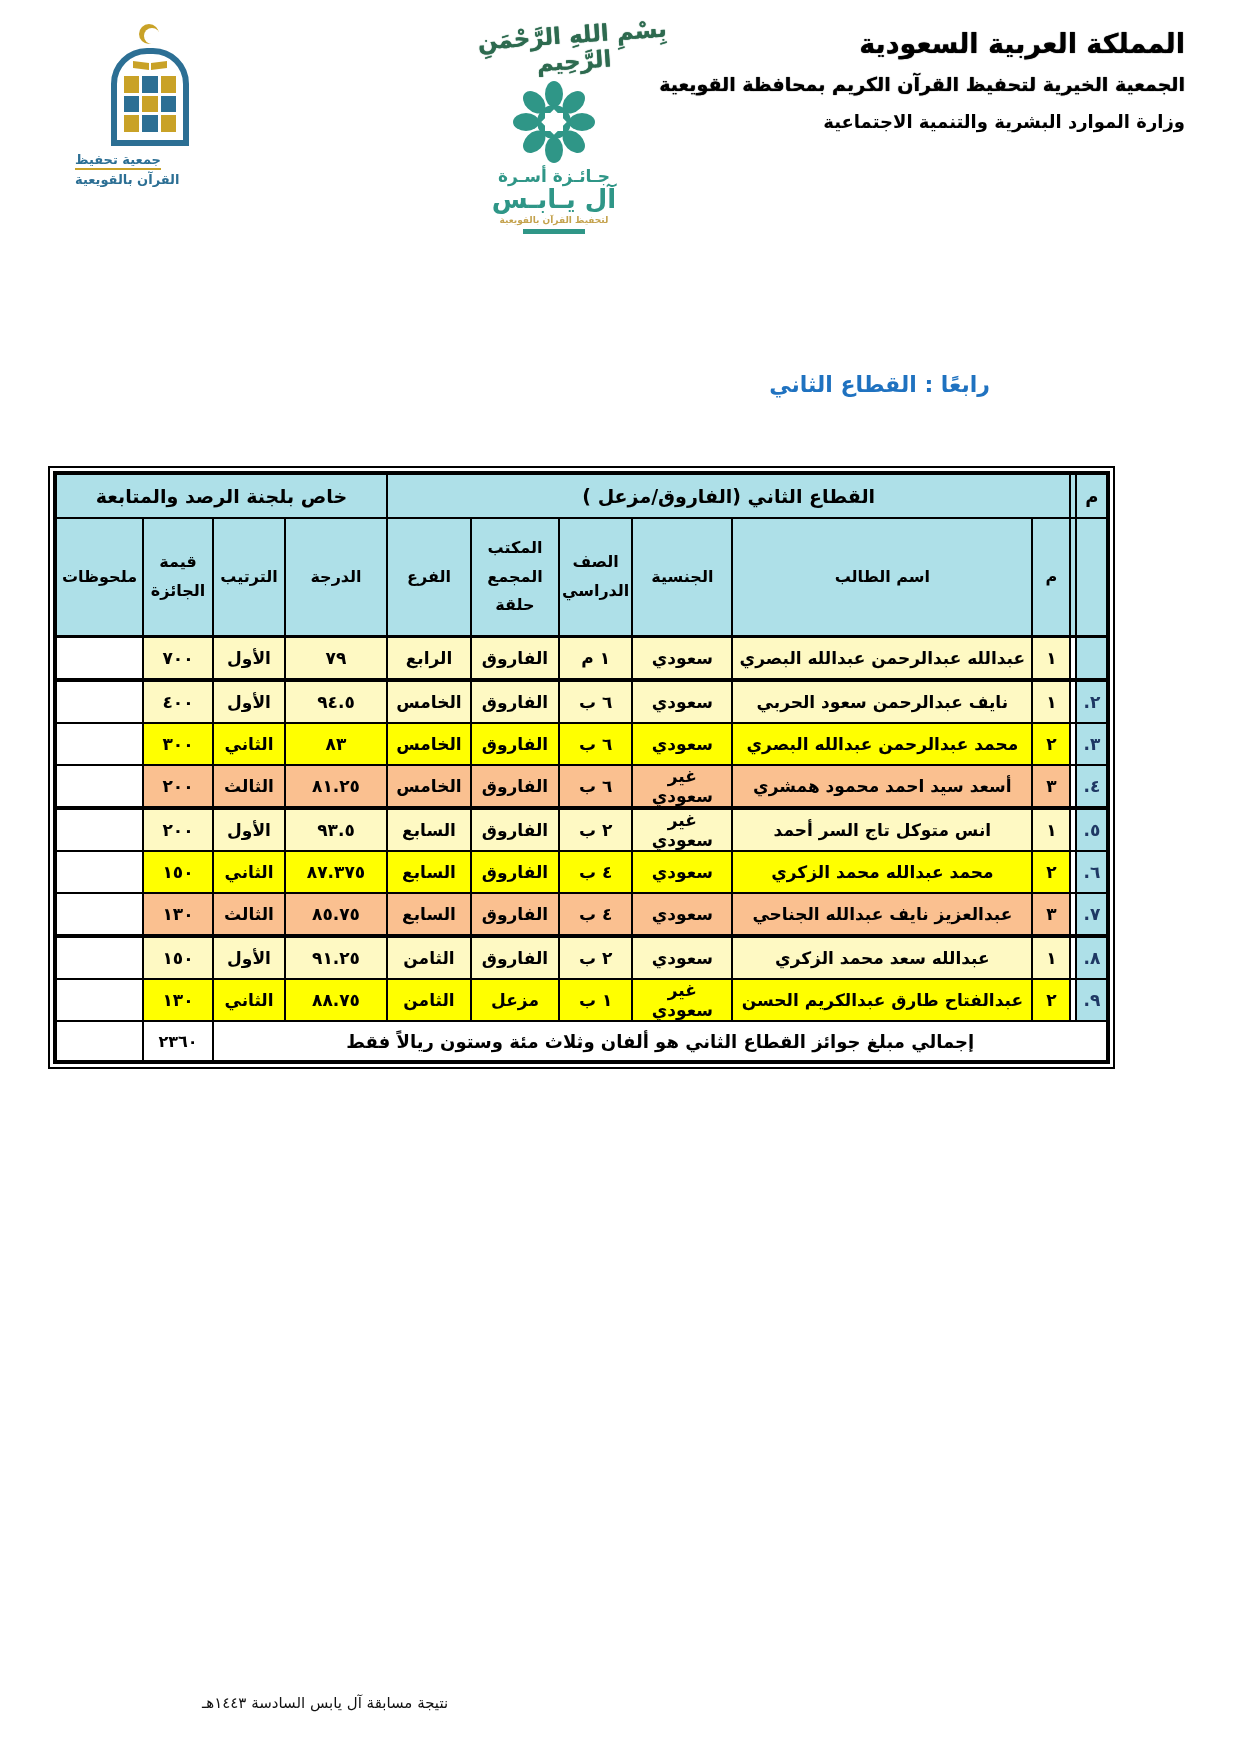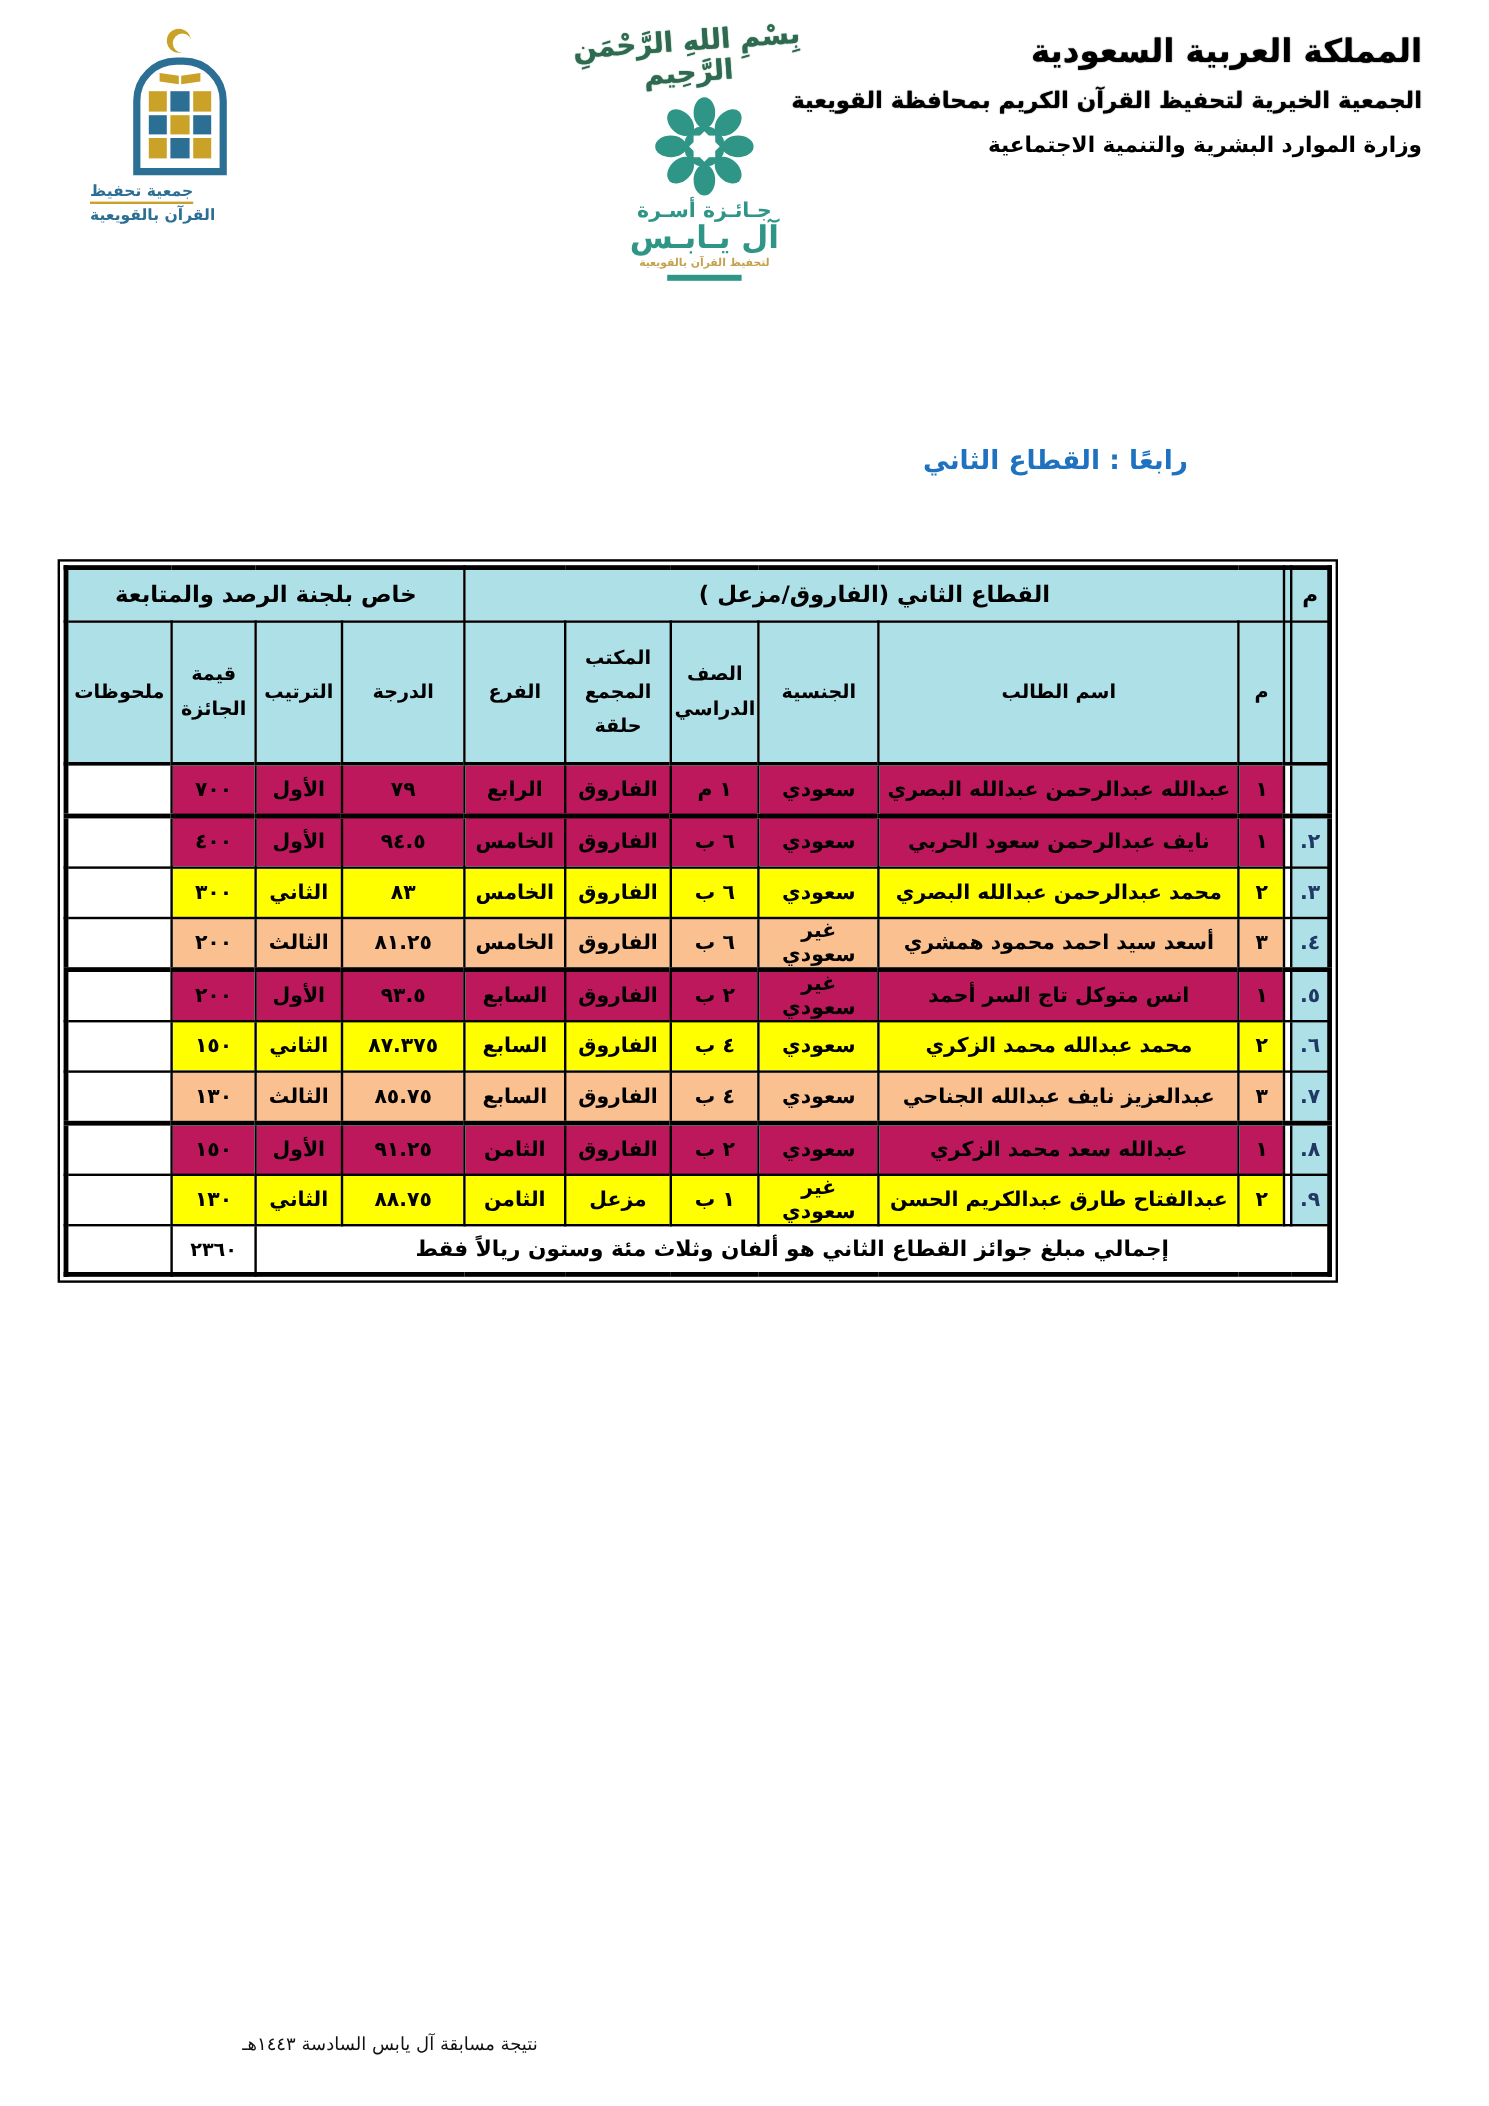--- a/index.html
+++ b/index.html
@@ -22,21 +22,21 @@
   .arch .grid b{display:block;}
   .gold{background:#C9A227;}  .blue{background:#2C6F94;}
   .logo-left .t1{margin-top:6px;color:#2C6F94;font-size:13px;font-weight:bold;
         display:inline-block;border-bottom:2px solid #C9A227;padding-bottom:1px;}
   .logo-left .t2{color:#2C6F94;font-size:13px;font-weight:bold;margin-top:2px;}
 
   .bismillah{position:absolute;top:22px;left:468px;width:210px;text-align:center;
         color:#2D6A4F;font-size:23px;font-weight:bold;transform:rotate(-4deg);
         text-shadow:0 0 1px #2D6A4F;}
 
-  .award-logo{position:absolute;top:78px;left:513px;width:148px;text-align:center;}
+  .award-logo{position:absolute;top:78px;left:480px;width:148px;text-align:center;}
   .award-logo .t1{color:#2F9687;font-size:17px;font-weight:bold;letter-spacing:2px;margin-top:2px;}
   .award-logo .t2{color:#2F9687;font-size:26px;font-weight:bold;letter-spacing:4px;line-height:1.05;}
   .award-logo .t3{color:#C4A24D;font-size:9px;font-weight:bold;margin-top:2px;}
   .award-logo .bar{width:62px;height:5px;background:#2F9687;margin:4px auto 0;}
 
   .header-right{position:absolute;top:28px;left:645px;width:540px;text-align:right;direction:rtl;}
   .hr-kingdom{font-size:27px;font-weight:bold;text-shadow:0 0 1px #000;}
   .hr-society{font-size:19px;font-weight:bold;margin-top:14px;text-shadow:0 0 1px #000;}
   .hr-ministry{font-size:18px;font-weight:bold;margin-top:16px;}
   .hr-license{font-size:18px;font-weight:bold;margin-top:28px;}
@@ -56,21 +56,21 @@
   tr.dr td{height:40px;font-size:17px;font-weight:bold;}
   tr.grp td{border-top:4px solid #000;}
   .c-ord{background:#AEE0E8;font-size:12px;font-weight:bold;color:#1F3864;}
   tr.h1 .c-ord{font-size:18px;color:#000;}
   .c-sp{background:#fff;padding:0;}
   .c-name{text-align:right;padding-right:10px;}
   .c-class{direction:ltr;border-left:1px solid #777;}
   .c-office{border-right:1px solid #777;}
   .c-name{border-left:1px solid #777;}
   .office-light{font-weight:400;font-size:16px;}
-  tr.r-green  td:not(.c-notes):not(.c-sp):not(.c-ord){background:#be185d;}
+  tr.r-green  td:not(.c-notes):not(.c-sp):not(.c-ord){background:#fef9c3;}
   tr.r-yellow td:not(.c-notes):not(.c-sp):not(.c-ord){background:#FFFF00;}
   tr.r-orange td:not(.c-notes):not(.c-sp):not(.c-ord){background:#FAC090;}
   .c-notes{background:#fff;}
   tr.total td{height:38px;background:#fff;font-weight:bold;}
   .total-text{font-size:18px;}
   .total-amount{font-size:16px;margin-left:22px;}
 
   
   .doc-footer{position:absolute;top:1694px;left:185px;width:280px;text-align:center;direction:rtl;
         font-size:15px;color:#111;}

